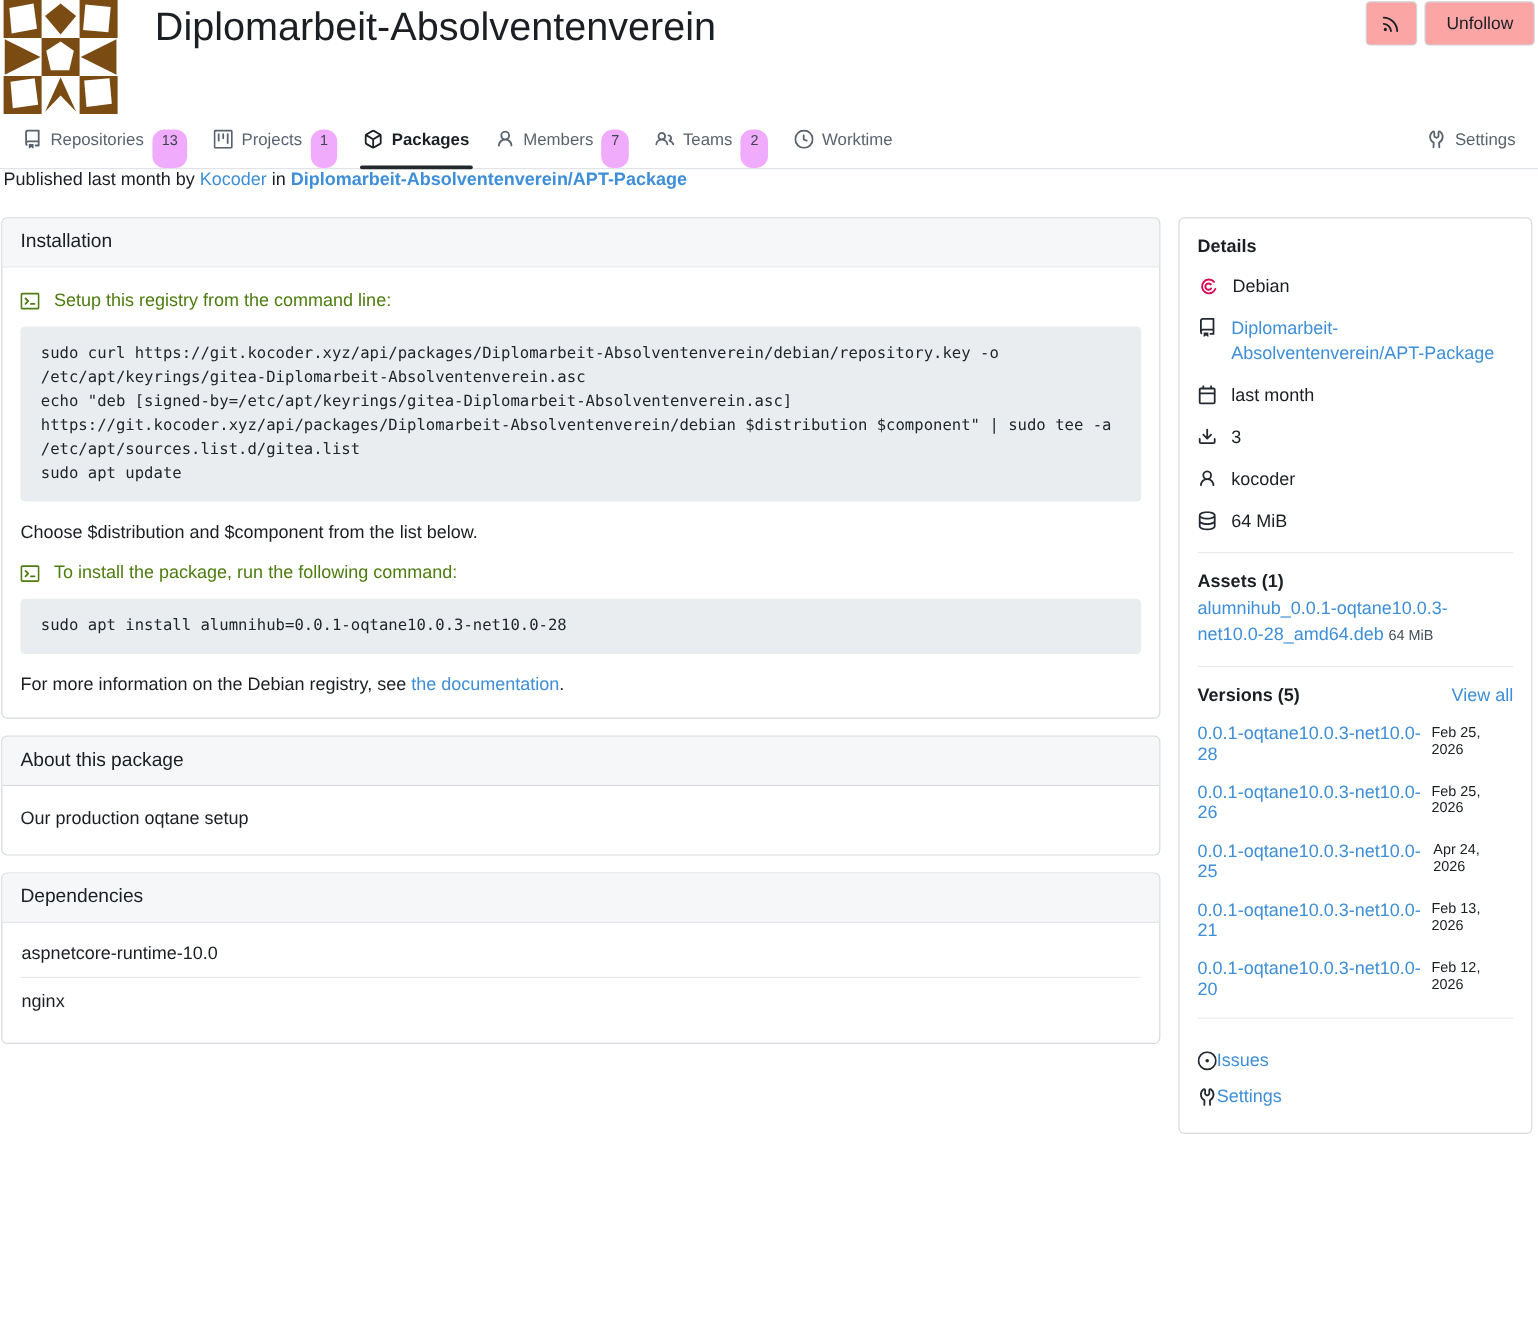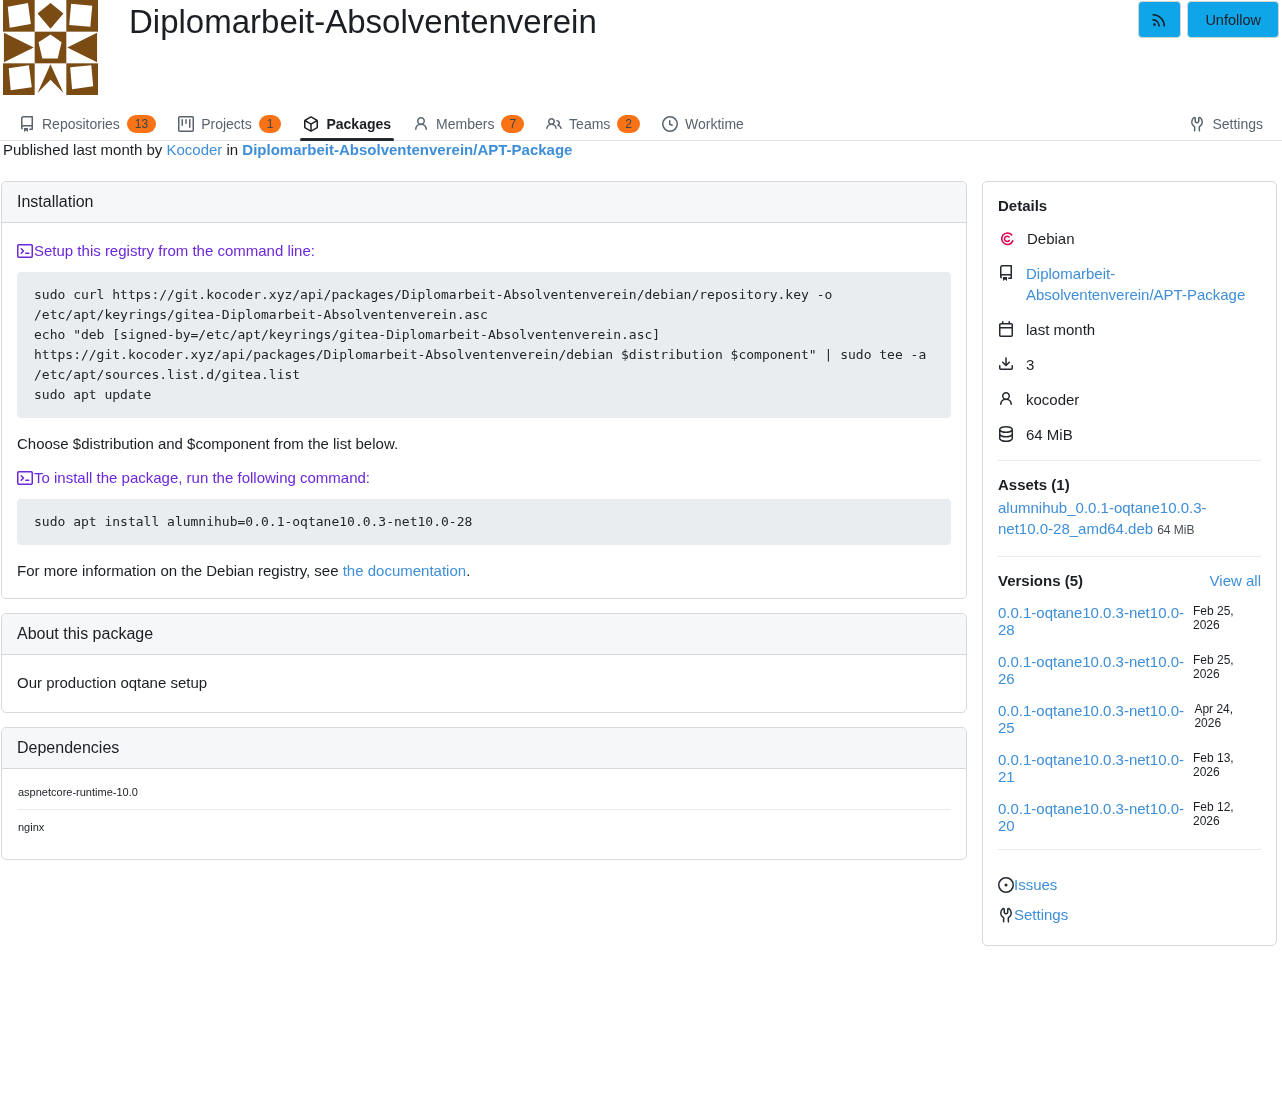--- a/index.html
+++ b/index.html
@@ -13,43 +13,43 @@
   a { color:#3e8ed8; text-decoration:none; }
 
   
   .header { position:relative; padding:0; }
   .header-top { display:flex; align-items:flex-start; }
   .org-avatar { width:101px; height:95px; display:block; flex:0 0 auto; }
   .org-title { font-size:33px; font-weight:400; color:#1b1f24; margin:2px 0 0 28px; line-height:1.2; }
   .top-actions { position:absolute; top:1px; right:3px; display:flex; gap:6px; }
   .btn {
     display:flex; align-items:center; justify-content:center;
-    height:37px; padding:0 17px; background:#0ea5e9;
+    height:37px; padding:0 17px; background:#fca5a5;
     border:1px solid #d0d5da; border-radius:4px;
     font-size:14.5px; color:#1b1f24; cursor:pointer;
   }
   .btn-icon { width:43px; padding:0; }
 
   
   .tabs {
     display:flex; align-items:stretch; margin-top:13px; padding:0 8px;
     border-bottom:1px solid #e0e4e8; height:33px;
   }
   .tab {
-    position:relative; display:flex; align-items:center; gap:7px;
+    position:relative; display:flex; gap:7px;
     padding:0 11px; color:#59636e; font-size:14px; cursor:pointer;
   }
   .tab svg { flex:0 0 auto; }
   .tab.active { color:#1b1f24; font-weight:700; }
   .tab.active::after {
     content:""; position:absolute; left:8px; right:8px; bottom:-1px;
     height:3px; background:#24292f; border-radius:2px;
   }
   .tab-badge {
-    background:#f97316; color:#3c444c; border-radius:10px;
+    background:#f0abfc; color:#3c444c; border-radius:10px;
     font-size:12px; font-weight:400; padding:2px 8px; line-height:1.2;
   }
   .tab-right { margin-left:auto; }
 
   
   .page-head { padding:0 0 0 3px; }
   .pkg-title { font-size:28.5px; font-weight:400; margin:25px 0 13px 0; }
   .pub-line { font-size:15px; margin:0 0 23px 0; }
   .pub-line .repo-link { font-weight:700; }
 
@@ -58,37 +58,37 @@
   .col-main { width:966px; flex:0 0 auto; }
   .col-side { width:295px; flex:0 0 auto; }
 
   
   .panel { border:1px solid #d6dade; border-radius:5px; margin-bottom:14px; background:#fff; }
   .panel-hd {
     background:#f6f7f8; border-bottom:1px solid #d6dade;
     border-radius:5px 5px 0 0; padding:11px 15px; font-size:16px;
   }
   .panel-bd { padding:15px; }
-  .cmd-label { display:flex; align-items:center; gap:1px; font-size:15px; margin:4px 0 0 0; color:#6d28d9; }
+  .cmd-label { display:flex; align-items:center; gap:12px; font-size:15px; margin:4px 0 0 0; color:#4d7c0f; }
   .cmd-label svg { flex:0 0 auto; }
   .codeblock {
     background:#e9edf0; border-radius:4px; margin:13px 0 17px 0;
     padding:13px 17px; font-family:"DejaVu Sans Mono","Liberation Mono",monospace;
     font-size:13px; line-height:20px; color:#21262b;
     white-space:pre-wrap; overflow-wrap:anywhere;
   }
   .note { font-size:15px; margin:0 0 17px 0; }
   .note:last-child { margin-bottom:4px; }
 
   .kv-table { padding-top:6px; }
   .kv-row { display:flex; padding:10px 1px; border-bottom:1px solid #e8ebed; font-size:15px; }
   .kv-row:last-child { border-bottom:none; }
   .kv-label { width:97px; flex:0 0 auto; }
 
-  .dep-row { padding:11px 1px; border-bottom:1px solid #e8ebed; font-size:11px; }
+  .dep-row { padding:11px 1px; border-bottom:1px solid #e8ebed; font-size:15px; }
   .dep-row:last-child { border-bottom:none; }
 
   
   .sidebar { border:1px solid #d6dade; border-radius:5px; padding:13px 15px 9px; }
   .side-section { border-top:1px solid #e8ebed; padding-top:13px; margin-top:15px; }
   .side-section:first-child { border-top:none; padding-top:0; margin-top:0; }
   .side-h { font-weight:700; font-size:15px; margin:2px 0 4px; }
   .side-h-row { display:flex; justify-content:space-between; align-items:baseline; }
   .side-h-row a { font-size:15px;text-align:right; }
   .detail-row { display:flex; gap:12px; margin:14px 0; font-size:15px; line-height:21px; align-items:flex-start; }

